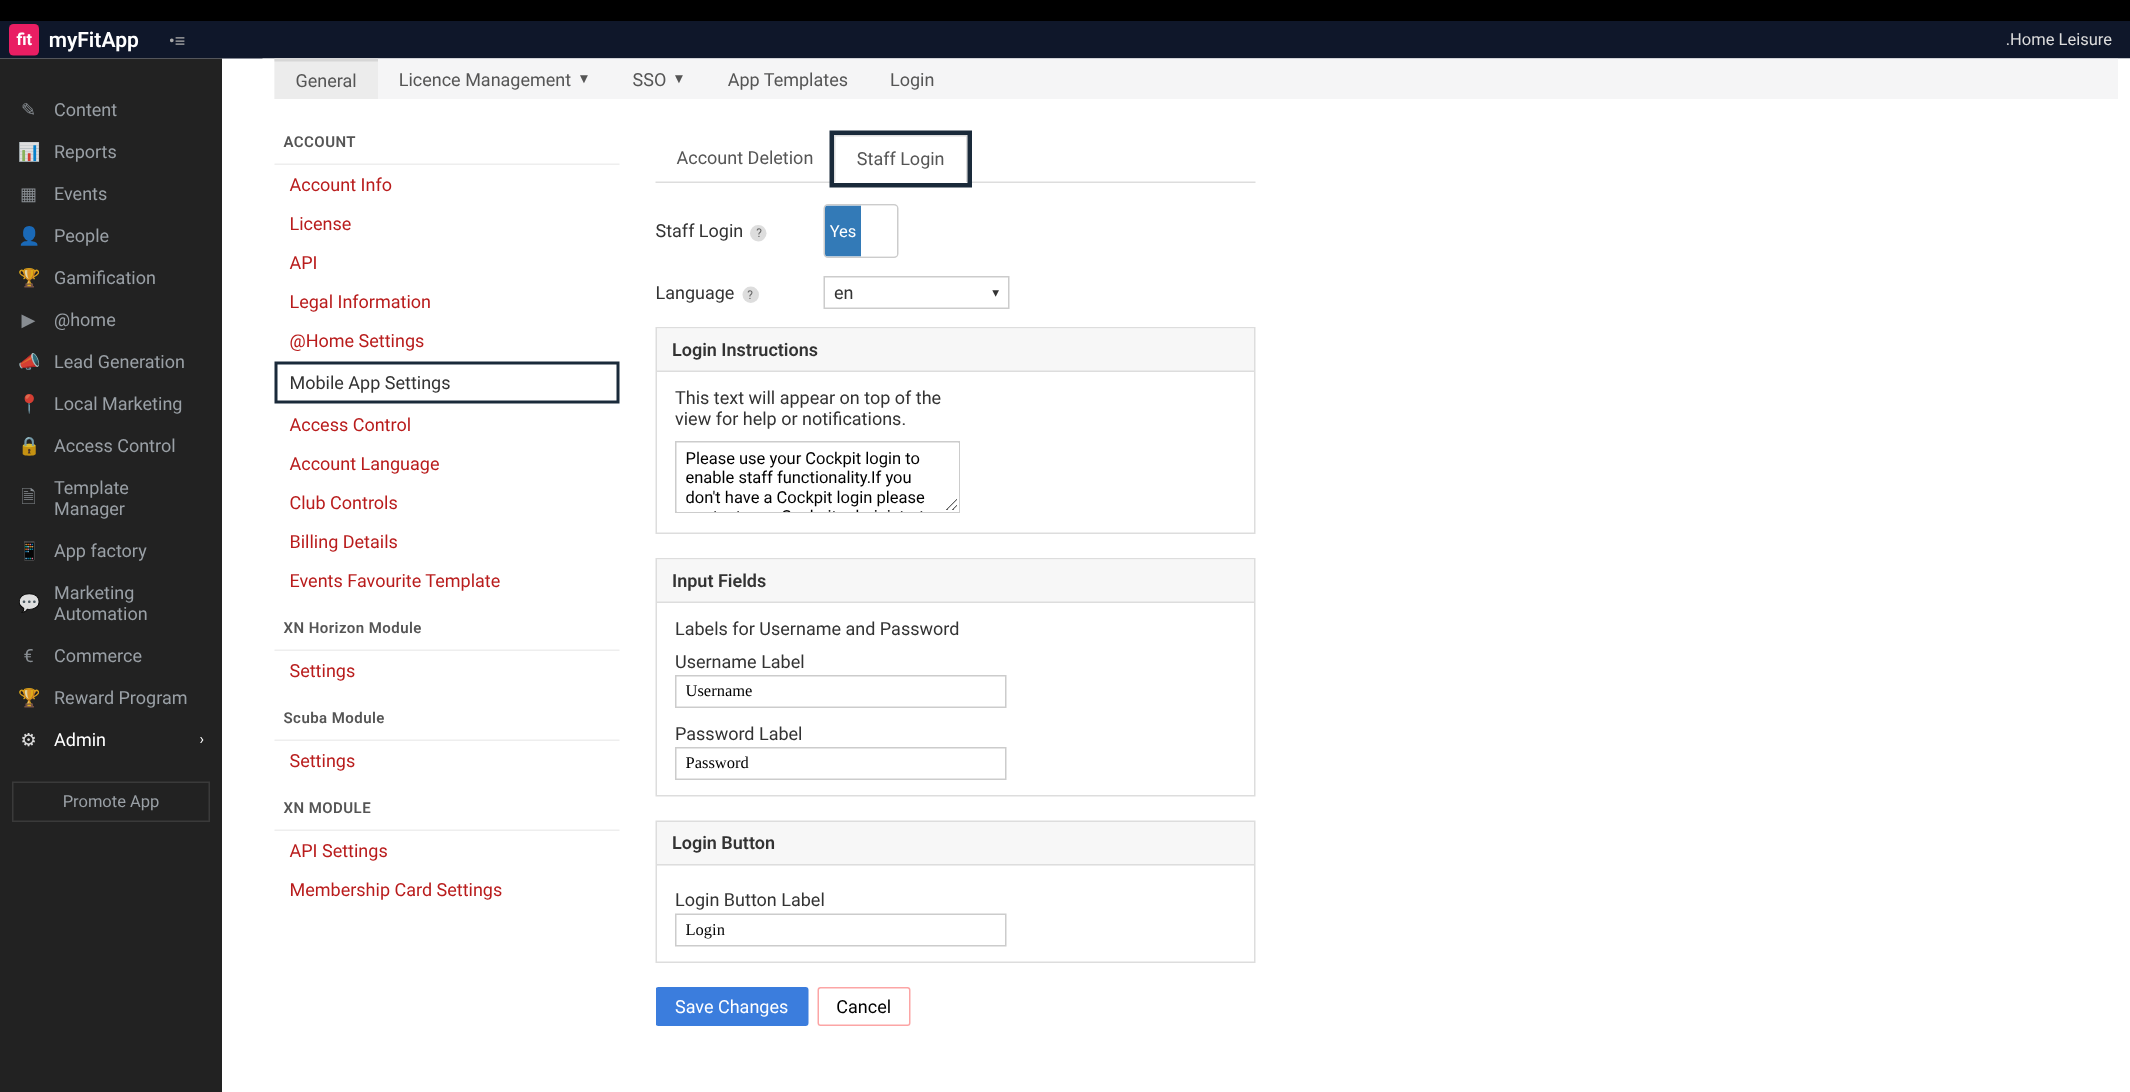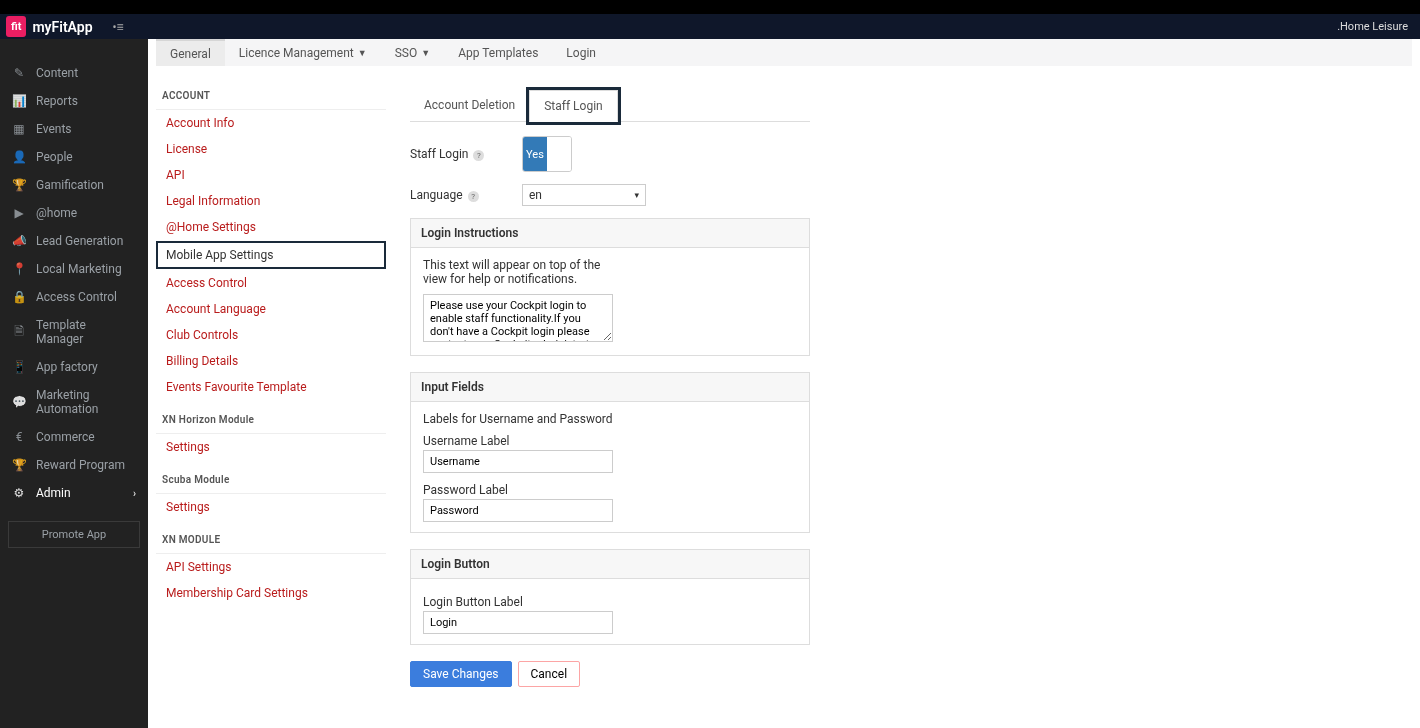--- a/index.html
+++ b/index.html
@@ -11,21 +11,21 @@
 .brand-name { color: #fff; font-weight: 600; font-size: 14px; margin-left: 6px; }
 .collapse-btn { color: #aaa; margin-left: 20px; font-size: 12px; cursor: pointer; }
 .top-right { color: #ddd; font-size: 11px; }
 .main-wrap { display: flex; height: calc(100% - 39px); }
 .sidebar { width: 148px; min-width: 148px; background: #222; color: #9aa0a6; display: flex; flex-direction: column; padding-top: 20px; padding-bottom: 10px;}
 .nav-item { display: flex; align-items: center; padding: 7px 12px; font-size: 12px; color: #9aa0a6; cursor: pointer; gap: 10px; }
 .nav-item.active { color: #fff; }
 .nav-item .icon { width: 14px; text-align: center; opacity: 0.85; font-size: 12px; }
 .nav-item .chev { margin-left: auto; font-size: 10px; }
 .promote-box { margin: 14px 8px; border: 1px solid #3a3a3a; text-align: center; padding: 6px 0; font-size: 11px; color: #9aa0a6; cursor:pointer; }
-.content-area { flex: 1; display: flex; flex-direction: column; background: #fff; overflow: auto; }
+.content-area { flex: 1; display: flex; flex-direction: column; background: #fff; overflow: auto; margin-left: 27px; }
 .tabsbar { background: #f5f5f6; height: 27px; display: flex; align-items: stretch; margin: 0 8px 0 8px; }
 .tab { padding: 0 14px; font-size: 12px; color: #555; display: flex; align-items: center; cursor: pointer; }
 .tab.active { background: #ececec; border-top: 2px solid #d6d6d6; }
 .tab .caret { font-size: 9px; margin-left: 4px; }
 .inner-body { display: flex; padding: 24px 8px 8px 8px; gap: 24px; }
 .side-menu { width: 230px; min-width: 230px;}
 .side-menu-heading { font-size: 10px; font-weight: 600; color: #555; padding: 14px 6px 8px 6px; letter-spacing: .3px; border-bottom: 1px solid #eee; }
 .side-menu-heading.top { padding-top: 0;}
 .side-link { display: block; font-size: 12px; color: #b91c1c; padding: 6px 10px; cursor: pointer; }
 .side-link.highlighted { color: #333; border: 2px solid #1a2a3a; padding: 5px 8px; margin: 1px 0;}
@@ -47,21 +47,21 @@
 .field-row .lbl { width: 100px; font-size: 12px; color: #333; }
 .help-dot { display: inline-block; width: 11px; height: 11px; border-radius: 50%; background: #ddd; color: #666; font-size: 8px; line-height: 11px; text-align: center; margin-left: 2px; }
 .toggle-wrap { display:flex; border:1px solid #ccc; border-radius:3px; overflow:hidden; height: 36px; width: 50px;}
 .toggle-on { background:#337ab7; color:#fff; font-size:11px; flex:1; display:flex; align-items:center; justify-content:center;}
 .toggle-off { background:#fff; flex:1;}
 .select-like { border: 1px solid #ccc; padding: 3px 6px; font-size: 12px; width: 124px; display: flex; justify-content: space-between; align-items: center; cursor: pointer; }
 .select-like .car { font-size: 9px; }
 .descr-text { font-size: 12px; color: #333; margin-bottom: 8px; }
 textarea.txtarea, input.txtin { border: 1px solid #ccc; font-size: 11px; padding: 4px 6px; width: 190px; font-family: inherit; resize: both; }
 textarea.txtarea { height: 48px; }
-input.txtin { width: 190px; }
+input.txtin { width: 221px; font-family: Liberation Serif, serif; }
 .form-lbl { font-size: 12px; color: #333; margin: 6px 0 2px 0; display: block; }
 .btn { padding: 5px 12px; font-size: 12px; border: 1px solid #fca5a5; background: #fff; cursor: pointer; border-radius: 2px;}
 .btn.primary { background: #3b7ddd; color: #fff; border-color: #3b7ddd;}
 .btn-row { display: flex; gap: 6px; margin-top: 4px; padding-left: 0;}
 </style>
 </head>
 <body>
 
 <div class="header"></div>
 

